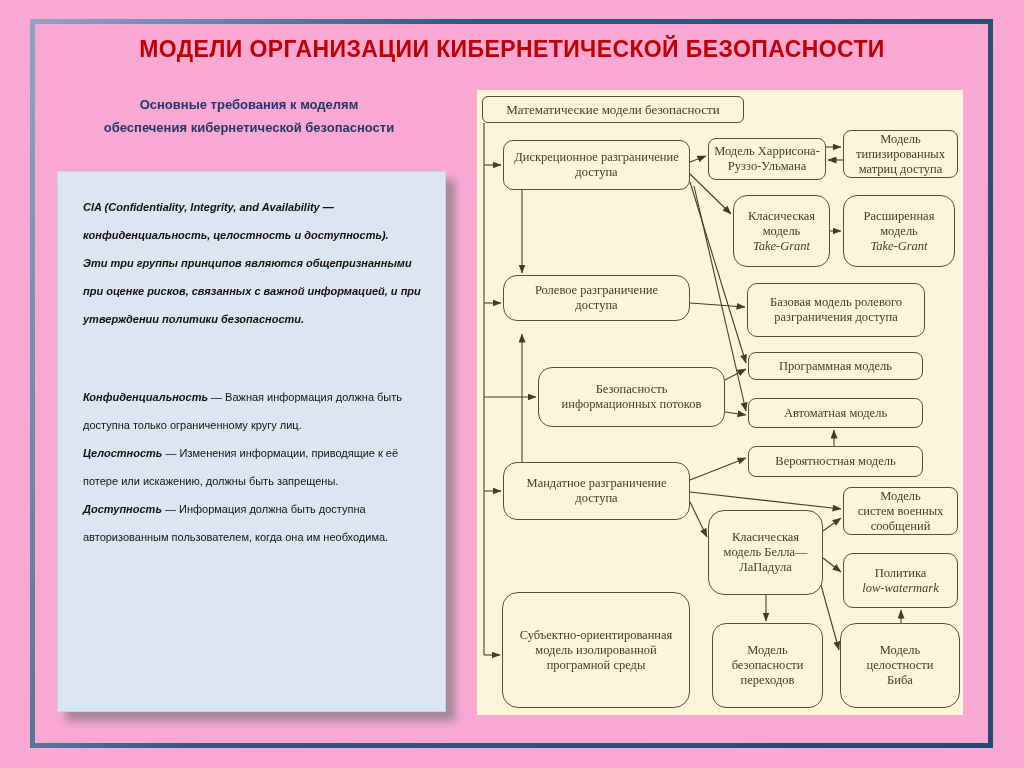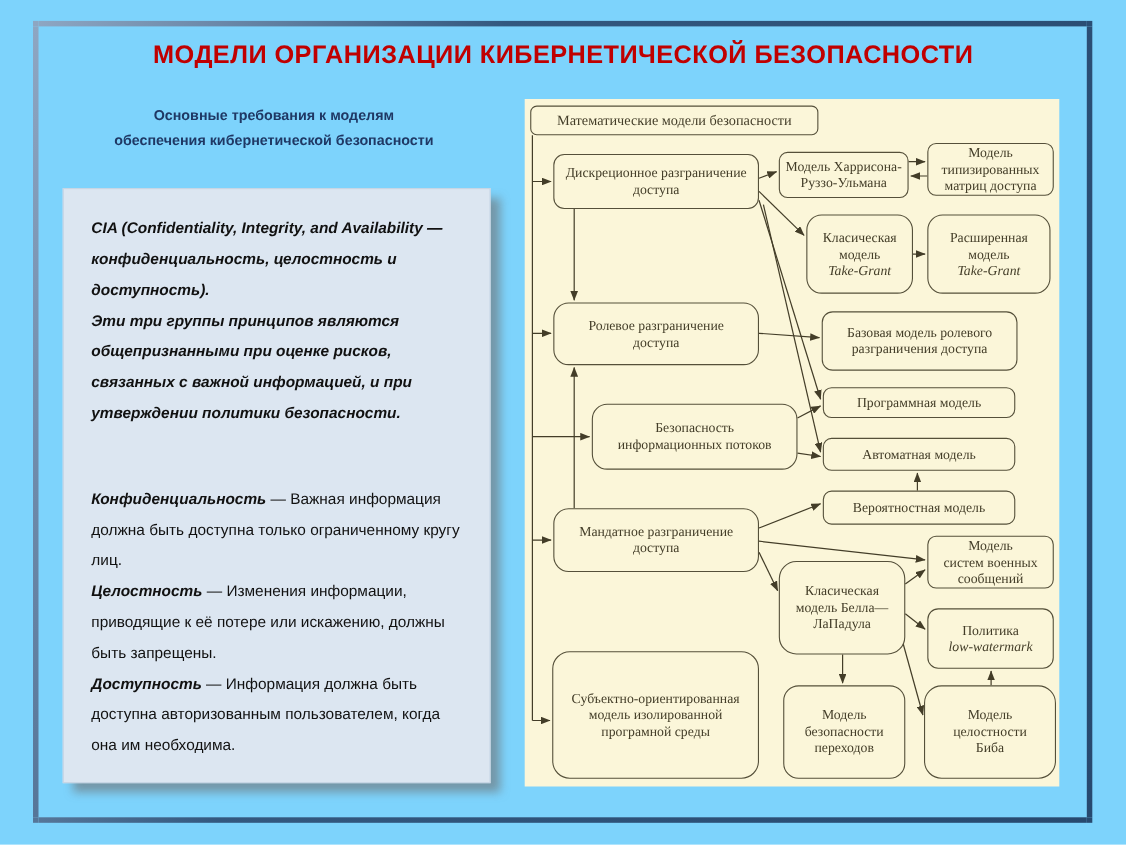--- a/index.html
+++ b/index.html
@@ -1,30 +1,30 @@
 <!DOCTYPE html>
 <html><head>
 <meta charset="utf-8">
 <style>
   html,body{margin:0;padding:0;background:#ffffff;}
-  .stage{position:relative;width:1024px;height:768px;background:#7dd3fc;overflow:hidden;
+  .stage{position:relative;width:1024px;height:768px;background:#f9a8d4;overflow:hidden;
          font-family:"Liberation Sans",sans-serif;}
   .frame{position:absolute;left:30px;top:19px;width:963px;height:729px;
          border:5px solid #33587f;
          border-image:linear-gradient(110deg,#8ea6c2 0%,#33587f 35%,#27496f 100%) 1;
          box-sizing:border-box;}
   .title{position:absolute;left:40px;top:36px;width:944px;text-align:center;
          color:#c00000;font-size:23px;font-weight:bold;letter-spacing:.4px;}
   .subtitle{position:absolute;left:38px;top:93px;width:422px;text-align:center;
             color:#1f3864;font-size:13px;font-weight:bold;line-height:23px;}
   .infobox{position:absolute;left:57px;top:171px;width:389px;height:541px;
            background:#dce6f1;border:1px solid #c5d4e4;box-sizing:border-box;
            box-shadow:9px 9px 8px rgba(110,110,110,.6);
            padding:21px 20px 0 25px;color:#111;}
-  .infobox p{margin:0;font-size:14px;line-height:28px;}
+  .infobox p{margin:0;font-size:11px;line-height:28px;}
   .bi{font-weight:bold;font-style:italic;}
   .defs{margin-top:50px;}
   .diagram{position:absolute;left:477px;top:90px;width:486px;height:625px;background:#fbf6d9;}
   .diagram svg{position:absolute;left:0;top:0;}
   .dnode{position:absolute;box-sizing:border-box;border:1.4px solid #55503a;background:#fbf6d9;
          color:#433d28;font-family:"Liberation Serif",serif;font-size:12.5px;line-height:1.2;
          display:flex;flex-direction:column;align-items:center;justify-content:center;
          text-align:center;padding:11px 3px;}
   .dnode .it{font-style:italic;}
 </style>
@@ -105,21 +105,21 @@
       <div class="dnode" style="left: 256px; top: 105px; width: 97px; height: 72px; border-radius: 14px;">
         <span>Класическая</span>
         <span>модель</span>
         <span class="it">Take-Grant</span>
       </div>
       <div class="dnode" style="left: 366px; top: 105px; width: 112px; height: 72px; border-radius: 14px;">
         <span>Расширенная</span>
         <span>модель</span>
         <span class="it">Take-Grant</span>
       </div>
-      <div class="dnode" style="left: 26px; top: 185px; width: 187px; height: 57px; border-radius: 14px;">
+      <div class="dnode" style="left: 26px; top: 185px; width: 187px; height: 46px; border-radius: 14px;">
         <span>Ролевое разграничение</span>
         <span>доступа</span>
       </div>
       <div class="dnode" style="left: 61px; top: 277px; width: 187px; height: 60px; border-radius: 14px;">
         <span>Безопасность</span>
         <span>информационных потоков</span>
       </div>
       <div class="dnode" style="left: 270px; top: 193px; width: 178px; height: 54px; border-radius: 10px;">
         <span>Базовая модель ролевого</span>
         <span>разграничения доступа</span>

